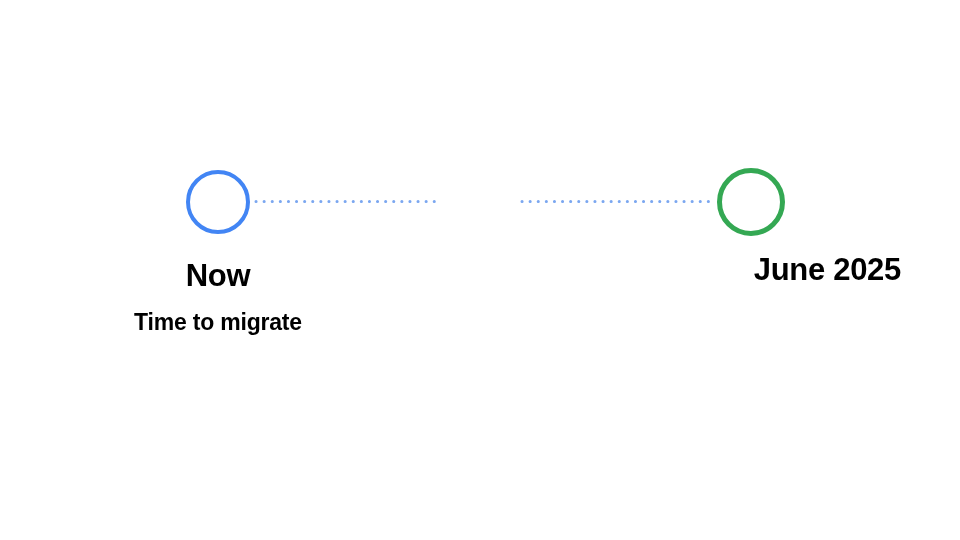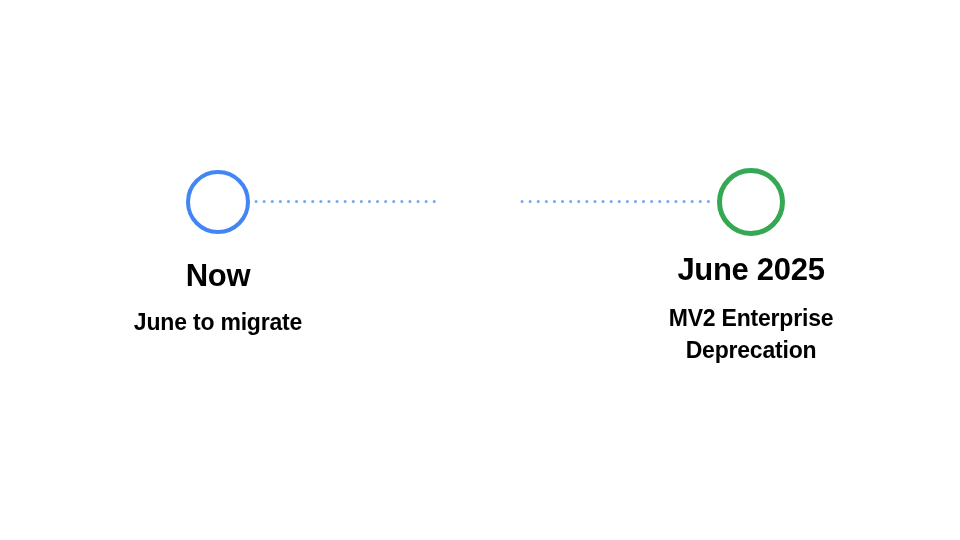--- a/index.html
+++ b/index.html
@@ -37,21 +37,21 @@
 
   
   .milestone {
     position: absolute;
     top: 166px;
     width: 300px;
     text-align: center;
   }
   #milestone-now        { left: 68px; }
   #milestone-june-2024  { left: 331px; }
-  #milestone-june-2025  { left: 601px; }
+  #milestone-june-2025  { left: 601px; text-align: right; }
 
   .node-wrap {
     height: 72px;
     display: flex;
     align-items: center;
     justify-content: center;
   }
 
   .node-circle {
     box-sizing: border-box;
@@ -123,25 +123,24 @@
     <svg width="190" height="3" viewBox="0 0 190 3">
       <line x1="1" y1="1.5" x2="189" y2="1.5" stroke="#7BA7F0" stroke-width="3" stroke-linecap="round" stroke-dasharray="0.1 8"></line>
     </svg>
   </div>
 
   <div class="milestone" id="milestone-now">
     <div class="node-wrap">
       <div class="node-circle" id="node-circle-now"></div>
     </div>
     <div class="milestone-title">Now</div>
-    <div class="milestone-desc">June to migrate</div>
+    <div class="milestone-desc">Time to migrate</div>
   </div>
 
 
   <div class="milestone" id="milestone-june-2025">
     <div class="node-wrap">
       <div class="node-circle" id="node-circle-june-2025"></div>
     </div>
     <div class="milestone-title">June 2025</div>
-    <div class="milestone-desc">MV2 Enterprise Deprecation</div>
   </div>
 
 </div>
 
 </body></html>

